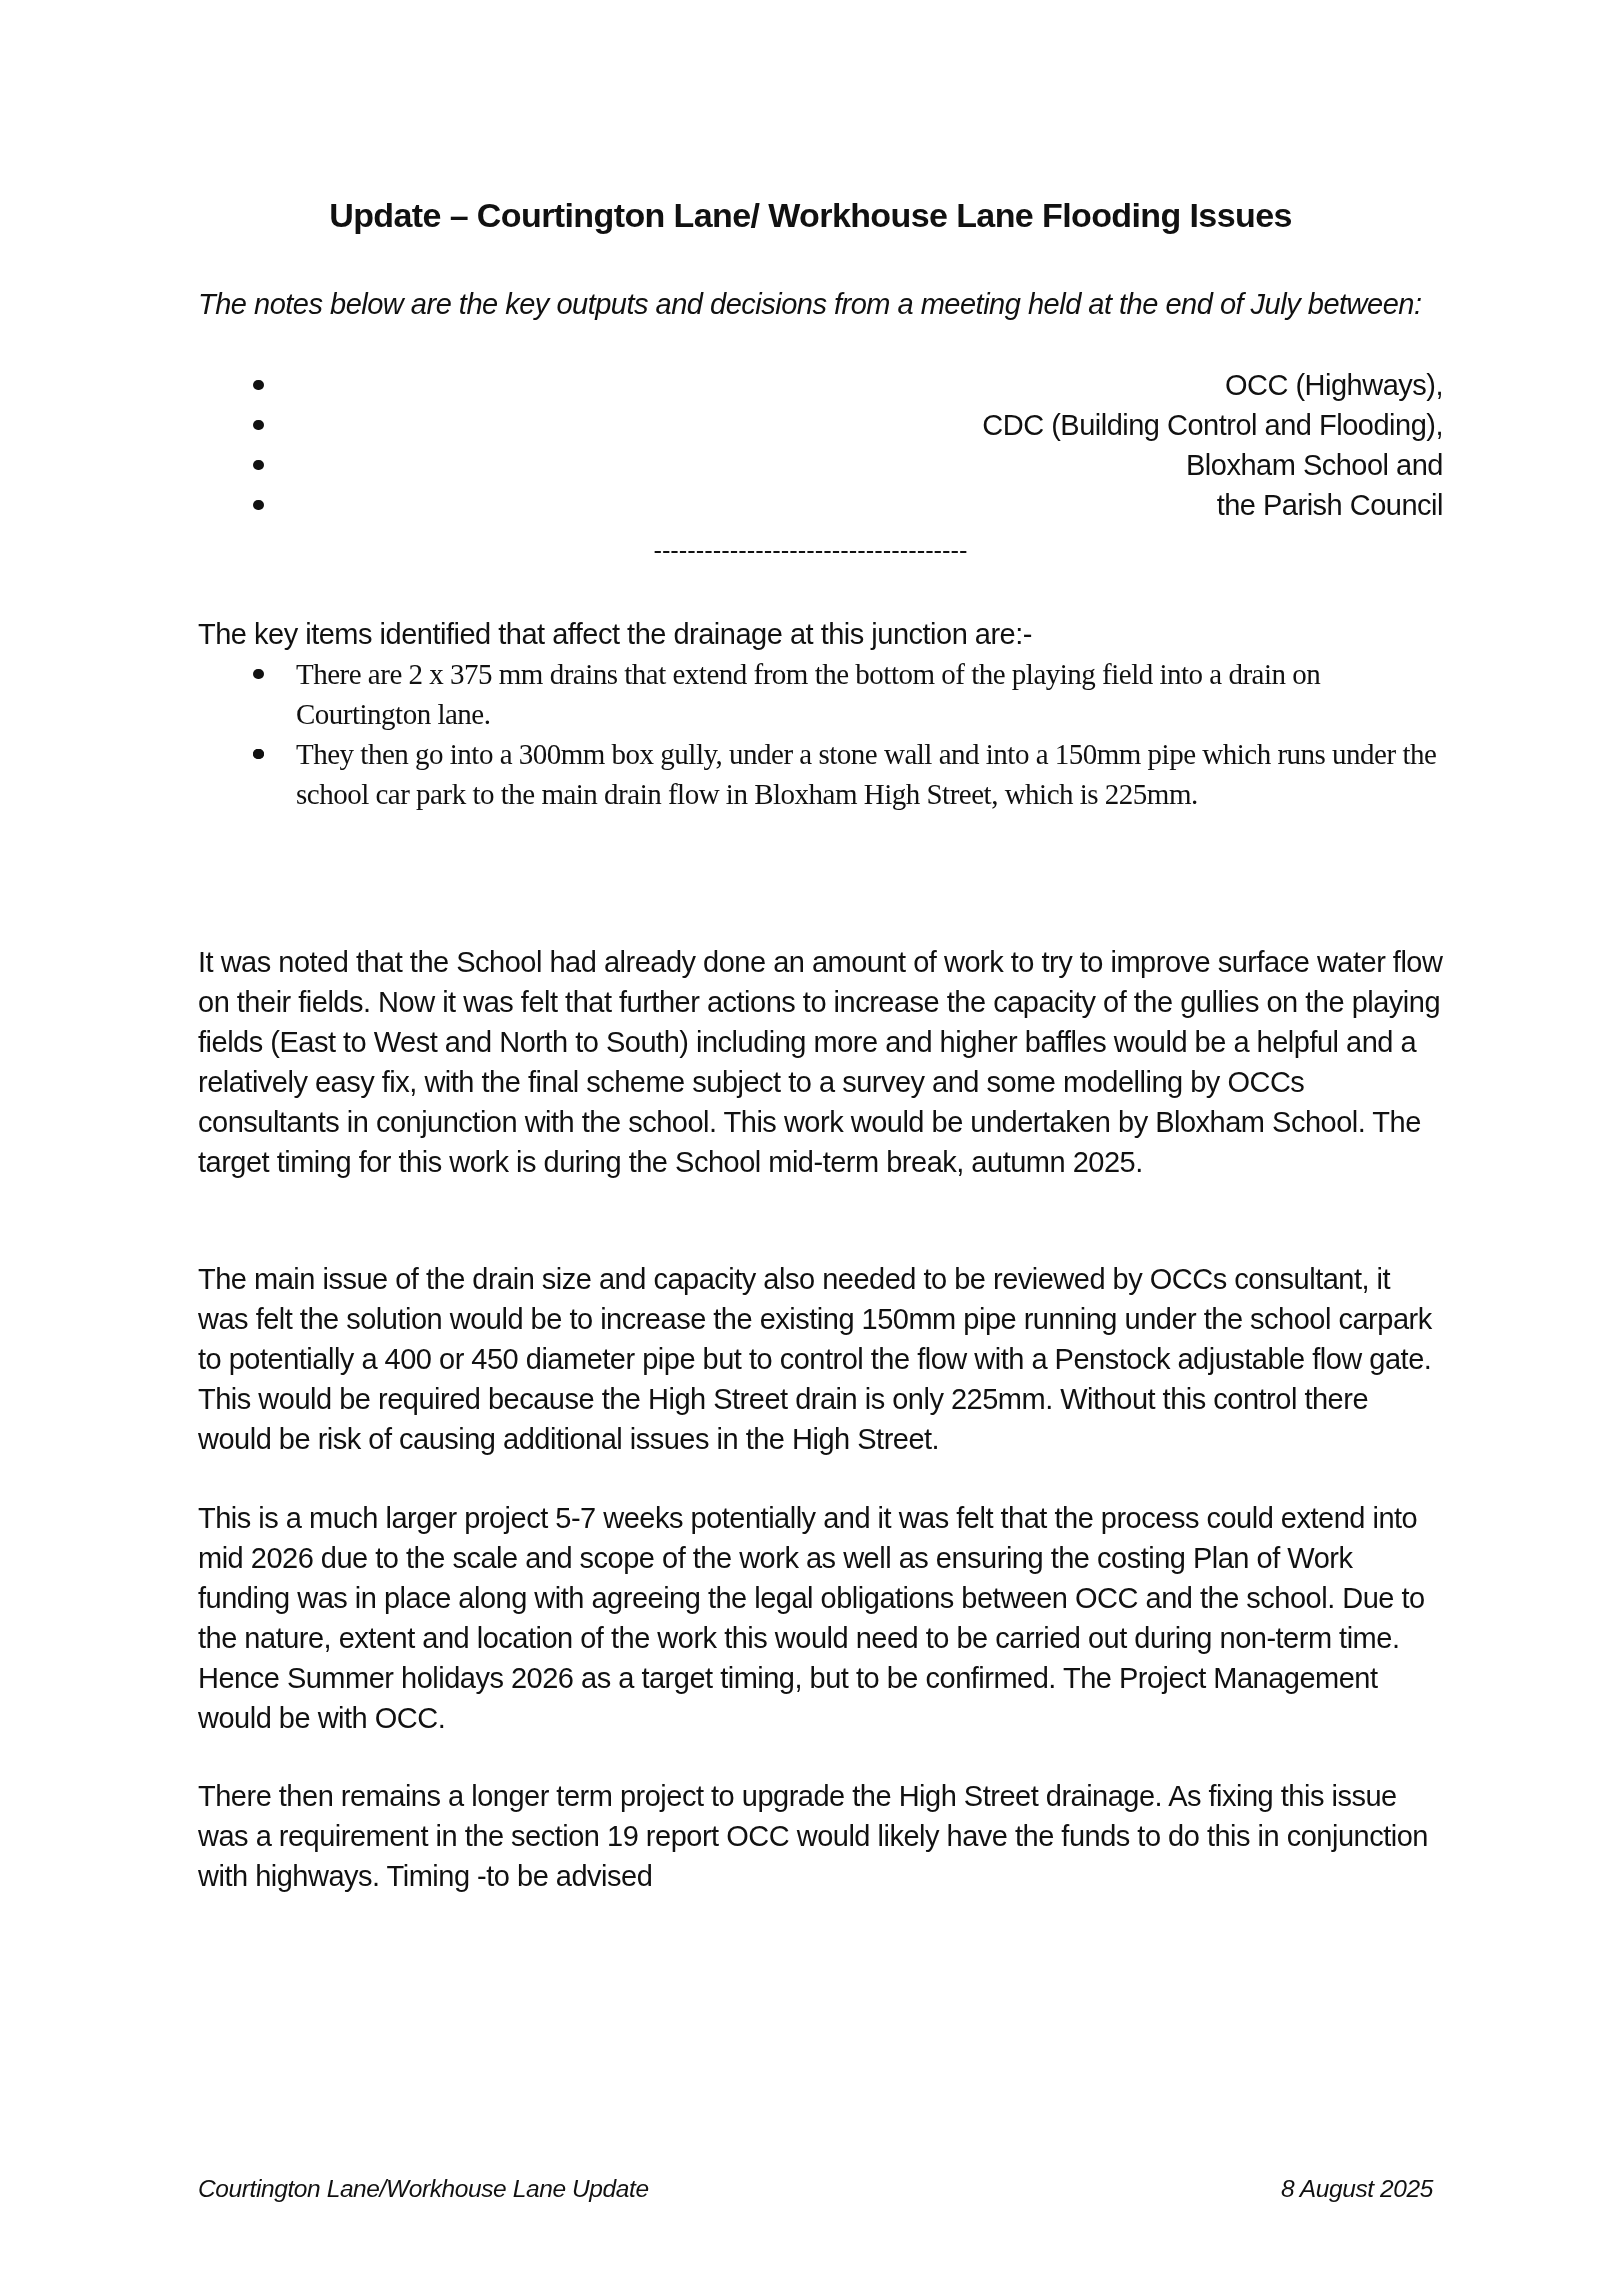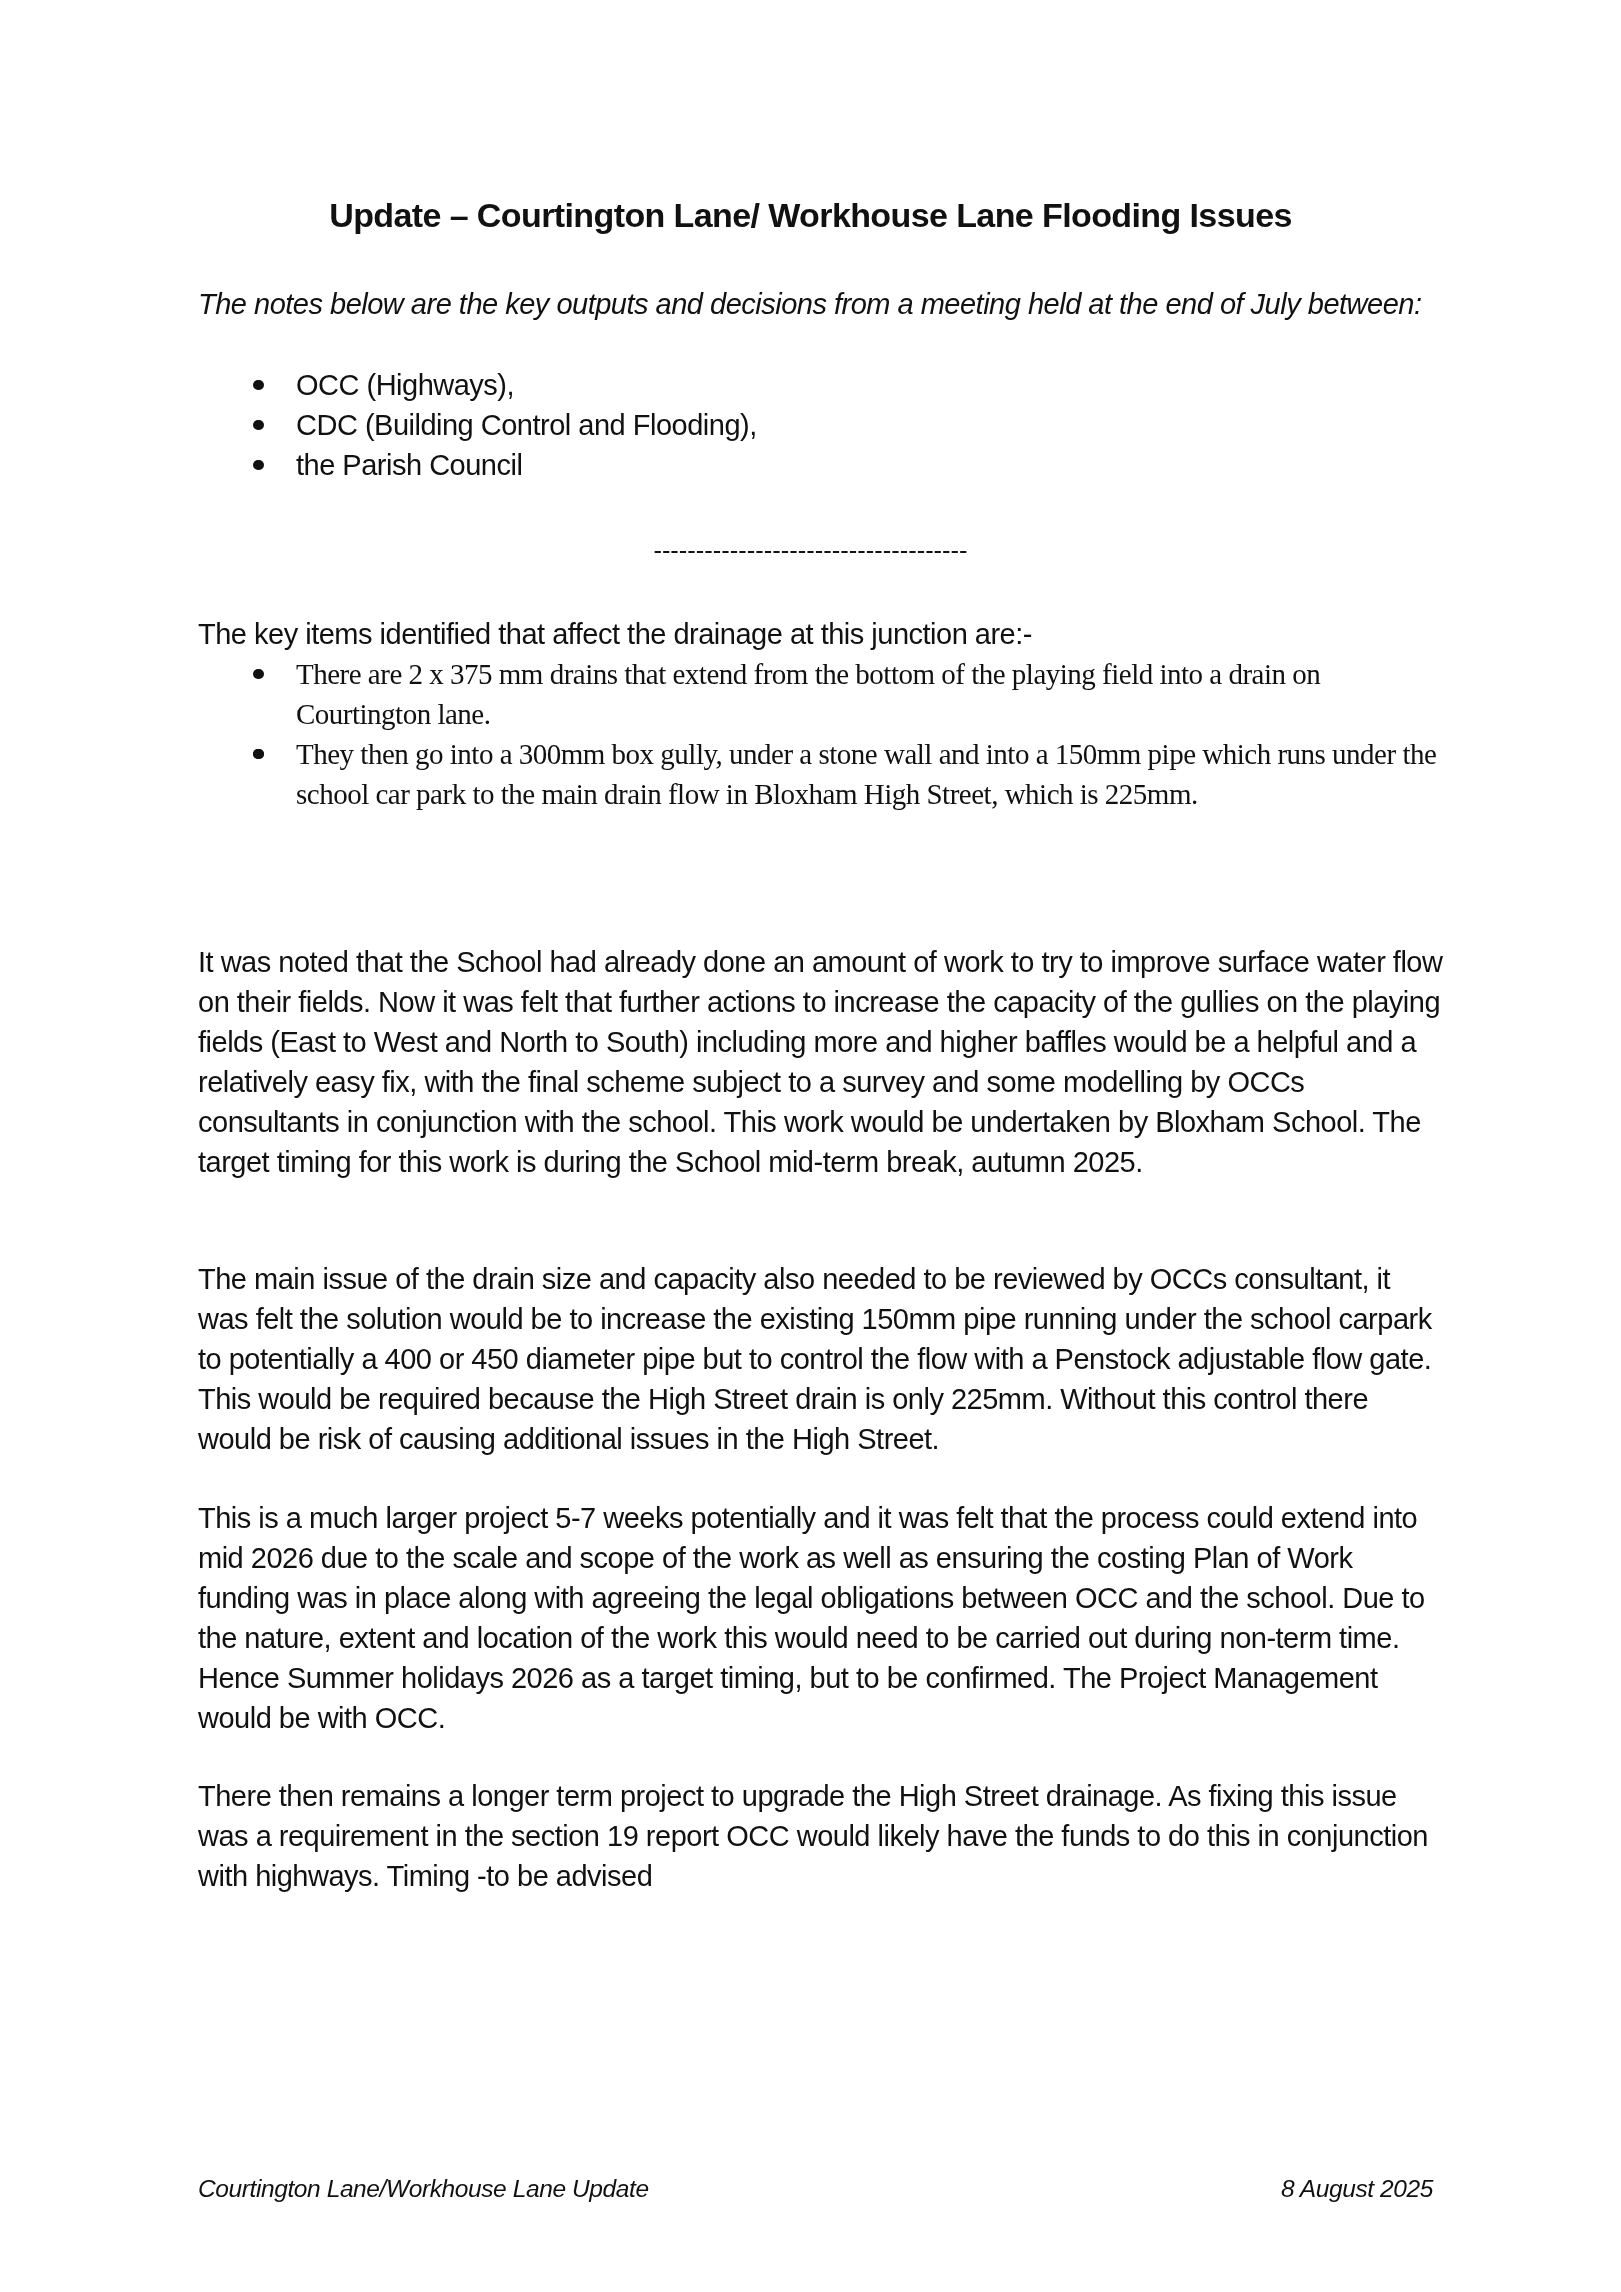--- a/index.html
+++ b/index.html
@@ -91,23 +91,24 @@
   </style>
 </head>
 <body>
 
 <div class="page">
 
   <h1 class="title">Update –  Courtington Lane/ Workhouse Lane Flooding Issues</h1>
 
   <p class="body-text" style="top:284px;font-style:italic;">The notes below are the key outputs and decisions from a meeting held at the end of July between:</p>
 
-  <ul class="bullets" style="top:365px;">
+  <ul class="bullets" style="top:365px;text-align:right;">
     <li><span class="bullet"></span><span>OCC (Highways),</span></li>
     <li><span class="bullet"></span><span>CDC (Building Control and Flooding),</span></li>
+    <li><span class="bullet"></span><span>Bloxham School and</span></li>
     <li><span class="bullet"></span><span>the Parish Council</span></li>
   </ul>
 
   <div class="separator">-------------------------------------</div>
 
   <p class="body-text" style="top:614px;">The key items identified that affect the drainage at this junction are:-</p>
 
   <ul class="bullets" style="top:654px;font-family:Liberation Serif, serif;">
     <li><span class="bullet"></span><span>There are 2 x 375 mm drains that extend from the bottom of the playing field into a drain on Courtington lane.</span></li>
     <li><span class="bullet"></span></li>

